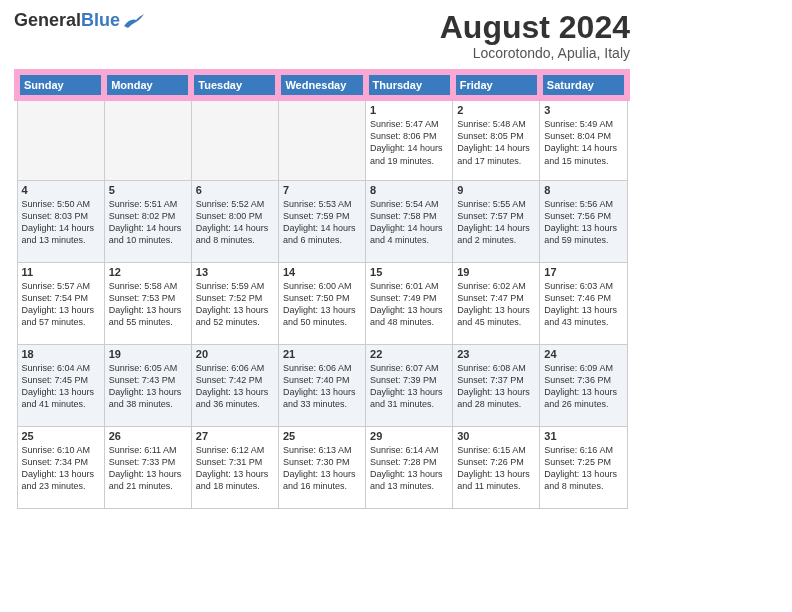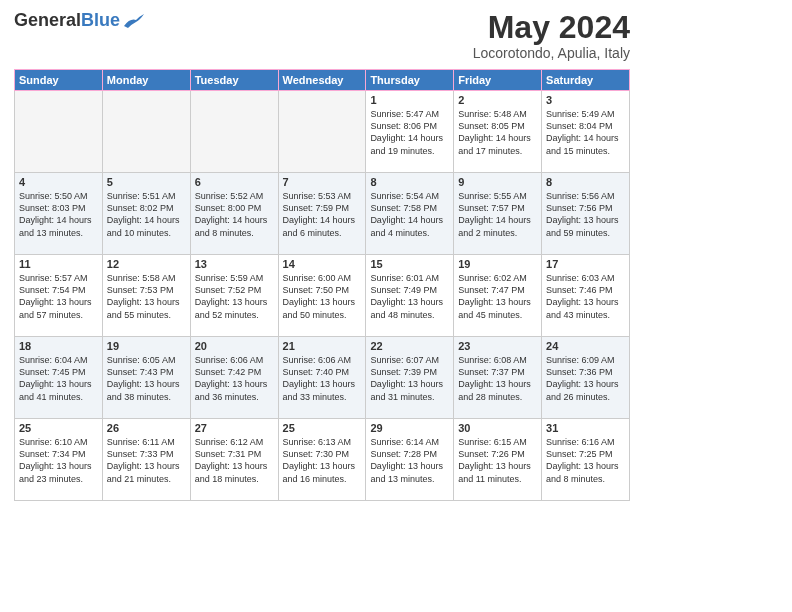--- a/index.html
+++ b/index.html
@@ -43,21 +43,21 @@
       border-collapse: collapse;
       table-layout: fixed;
     }
     .day-header {
       background-color: #3a7abf;
       color: #fff;
       font-size: 11px;
       font-weight: bold;
       padding: 4px 4px;
       text-align: left;
-      border: 1px solid #f9a8d4;
+      border: 6px solid #f9a8d4;
     }
     td {
       border: 1px solid #ccc;
       vertical-align: top;
       padding: 3px 4px;
       font-size: 9.5px;
       color: #333;
       background: #fff;
       height: 82px;
     }
@@ -88,21 +88,21 @@
       <div style="display:flex;align-items:center;gap:2px;">
         <div style="font-size:18px;font-weight:bold;color:#333;">
           <span style="color:#333;">General</span><span style="color:#3a7abf;">Blue</span>
         </div>
         <svg width="22" height="18" viewBox="0 0 22 18">
           <path d="M2 14 Q8 6 14 8 Q18 4 22 2 Q18 8 14 10 Q10 12 6 16 Z" fill="#3a7abf"></path>
         </svg>
       </div>
     </div>
     <div class="title-block">
-      <div class="main-title">May 2024</div>
+      <div class="main-title">August 2024</div>
       <div class="subtitle">Locorotondo, Apulia, Italy</div>
     </div>
   </div>
 
   <table>
     <thead>
       <tr>
       <th class="day-header">Sunday</th>
           <th class="day-header">Monday</th>
           <th class="day-header">Tuesday</th>

